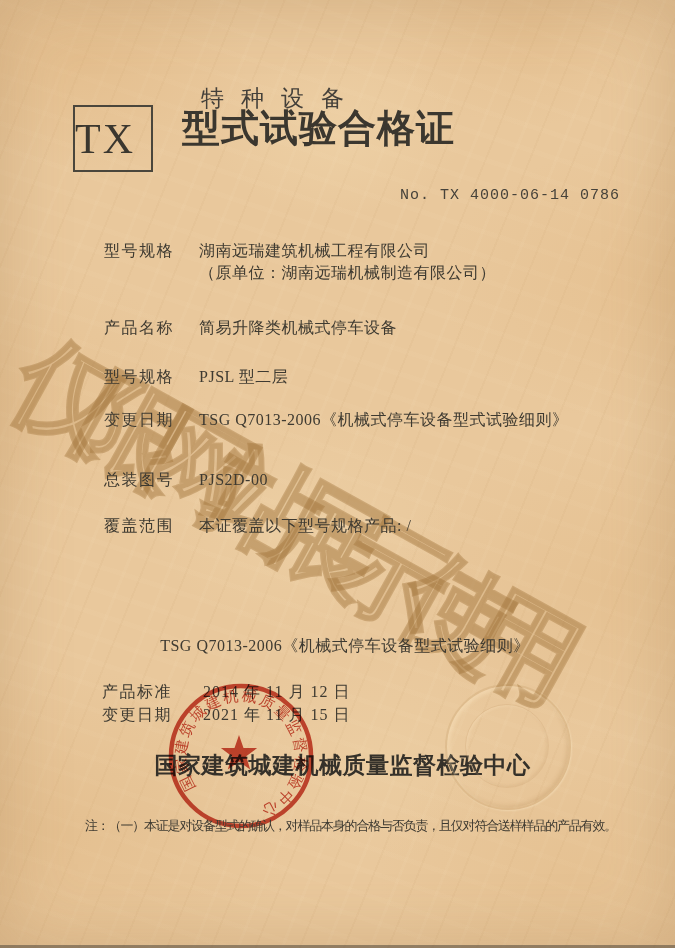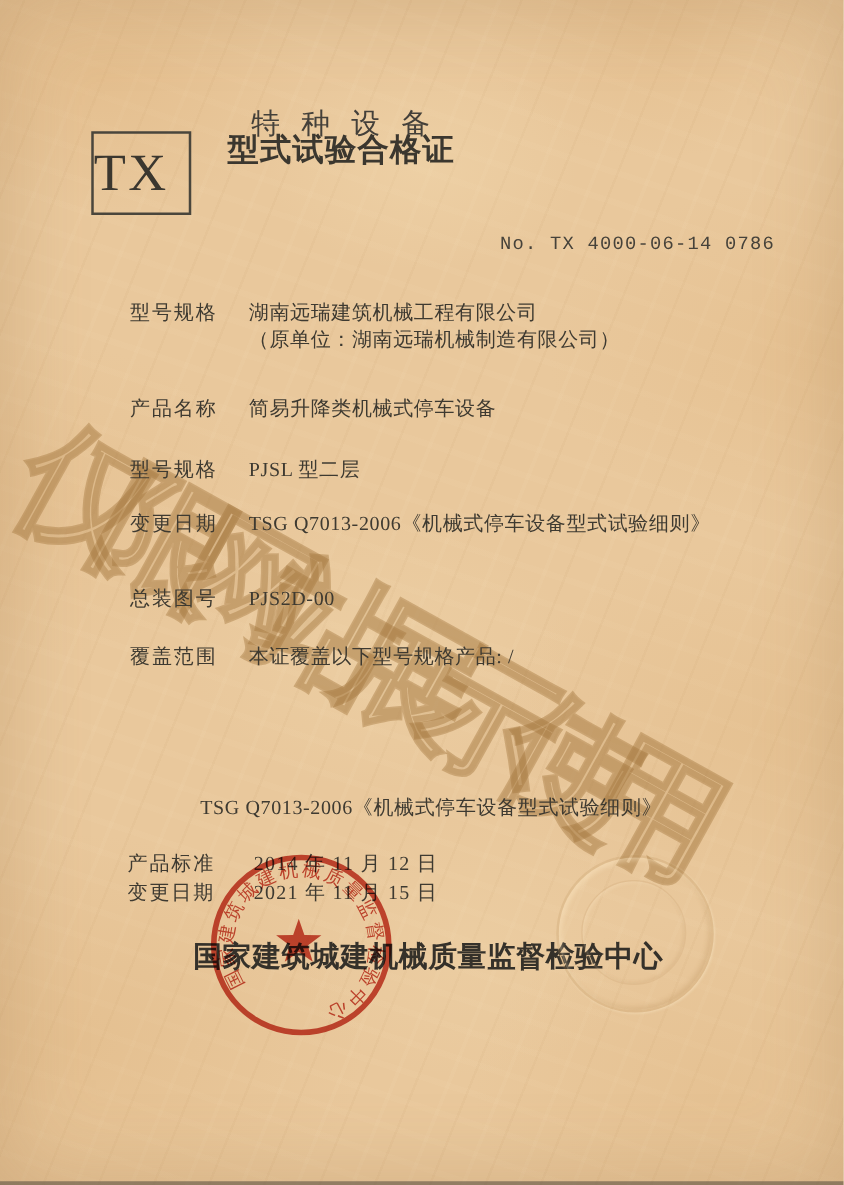--- a/index.html
+++ b/index.html
@@ -32,21 +32,21 @@
     color:rgba(166,120,62,0.14);
     -webkit-text-stroke:2.5px rgba(163,117,60,0.42);
     transform:rotate(29deg);transform-origin:0 0;
     font-family:"Liberation Serif","DejaVu Serif",serif;
   }
   
   .category{left:201px;top:83px;font-size:23px;letter-spacing:17px;color:#44403a;}
   .tx-box{left:73px;top:105px;width:76px;height:63px;border:2px solid #4a463c;
           display:flex;align-items:center;justify-content:flex-start;}
   .tx-box span{font-size:42px;letter-spacing:2px;color:#3b372f;font-family:"Liberation Serif",serif;}
-  .title{left:182px;top:103px;font-size:25px;font-weight:600;letter-spacing:1px;color:#3b372f;white-space:nowrap;}
+  .title{left:182px;top:103px;font-size:38px;font-weight:600;letter-spacing:1px;color:#3b372f;white-space:nowrap;}
   .cert-no{left:400px;top:187px;font-size:15px;letter-spacing:1px;color:#46423a;
            font-family:"Liberation Mono","DejaVu Sans Mono",monospace;white-space:nowrap;}
   
   .row{position:absolute;left:0;width:675px;font-size:16px;line-height:1;white-space:nowrap;}
   .row .label{position:absolute;left:104px;letter-spacing:1.5px;}
   .row .value{position:absolute;left:199px;letter-spacing:0.5px;}
   .r0{top:243px;} .r0b{top:265px;} .r1{top:320px;} .r2{top:369px;}
   .r3{top:412px;} .r4{top:472px;} .r5{top:518px;}
   .statement{left:68px;top:565px;width:552px;font-size:17px;line-height:29px;
              text-indent:52px;letter-spacing:0.2px;}
@@ -142,15 +142,16 @@
 
   <svg class="seal" viewBox="0 0 150 150" xmlns="http://www.w3.org/2000/svg" aria-hidden="true">
     <circle cx="75" cy="75" r="70" fill="none" stroke="#c43524" stroke-width="4.5"></circle>
     <path id="sealArc" d="M 29.95 106.55 A 55 55 0 1 1 120.05 43.45 A 55 55 0 1 1 29.95 106.55" fill="none"></path>
     <text font-size="15" fill="#c43524" letter-spacing="2.2" font-family="Liberation Serif, DejaVu Serif, serif">
       <textPath href="#sealArc">国家建筑城建机械质量监督检验中心</textPath>
     </text>
     <polygon points="73,54 77.5,66.9 91.1,67.1 80.2,75.3 84.2,88.4 73,80.6 61.8,88.4 65.8,75.3 54.9,67.1 68.5,66.9" fill="#c43524"></polygon>
   </svg>
 
+  <div class="notes note0">注：（一）本证是对设备型式的确认，对样品本身的合格与否负责，且仅对符合送样样品的产品有效。</div>
 
   <div class="bottom-edge"></div>
 </div>
 
 </body></html>

